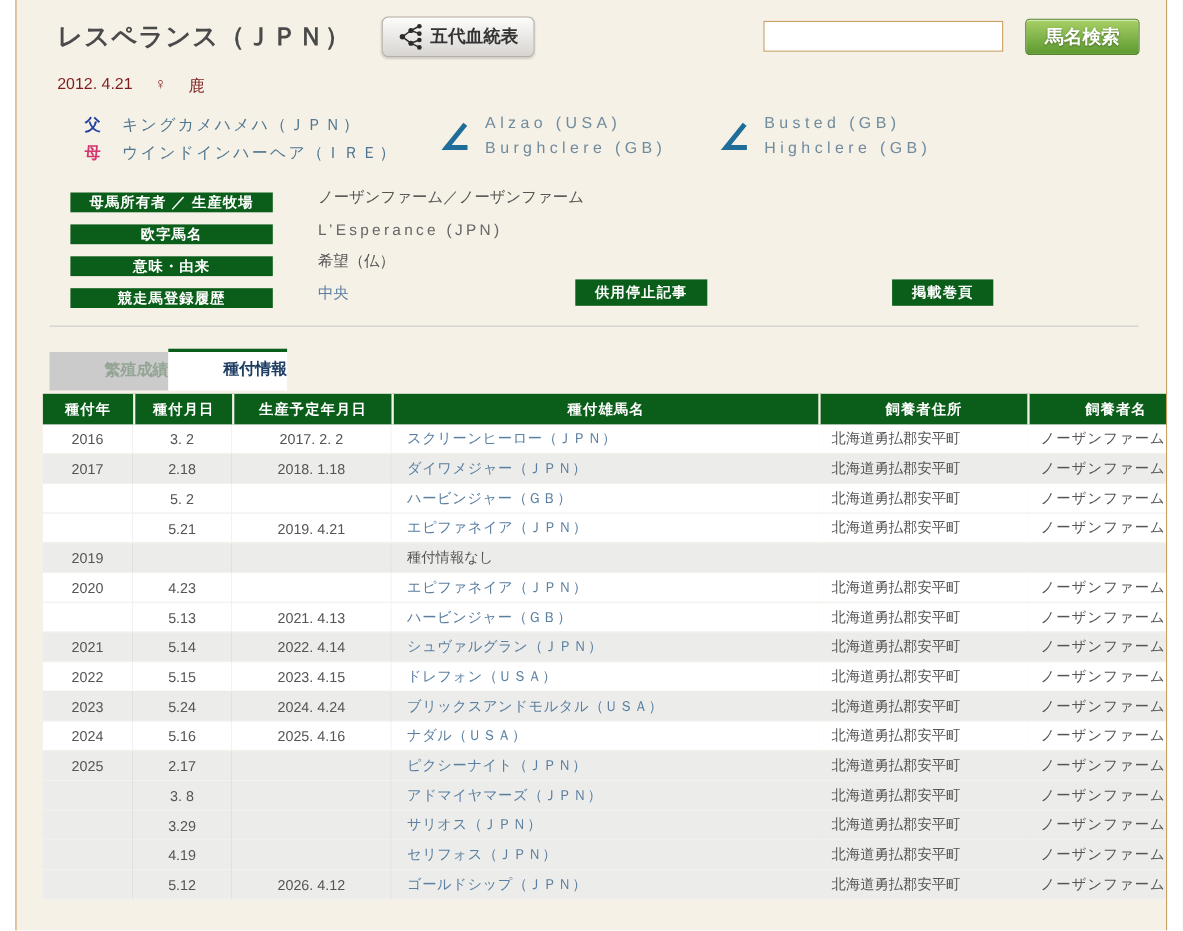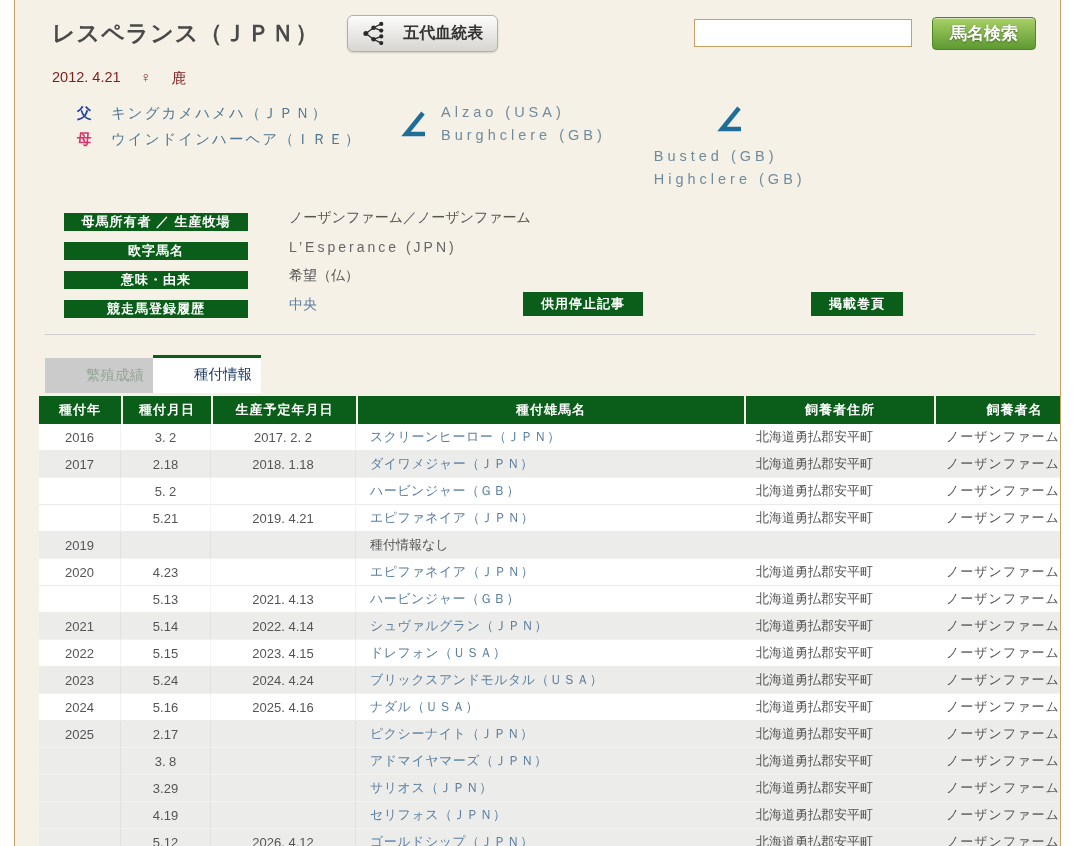--- a/index.html
+++ b/index.html
@@ -7,21 +7,21 @@
   .content {
     position:relative; margin-left:14px; width:1047px; height:846px;
     background:#f6f1e7; border-left:1px solid #c9a063; border-right:1px solid #c9a063;
     padding:0 24px; overflow:hidden;
   }
   
   .header-block { padding-top:12px; margin-left:13px; }
   .title-row { display:flex; align-items:center; height:42px; }
   .page-title { font-size:23px; font-weight:bold; color:#4a4a4a; letter-spacing:1px; }
   .ped-btn {
-    margin-left:28px; display:flex; align-items:center; gap:16px;
+    margin-left:28px; display:flex; align-items:center; gap:4px;
     background:linear-gradient(#fcfcfb,#d8d5d1); border:1px solid #b3b0aa; border-radius:6px;
     padding:5px 14px; font-size:16px; font-weight:bold; color:#333; cursor:pointer;
     box-shadow:0 1px 2px rgba(0,0,0,.15); font-family:inherit;
   }
   .search-group { margin-left:auto; display:flex; align-items:center; }
   .search-input { width:218px; height:28px; border:1px solid #c9a063; background:#fff; padding:0 6px; font-size:14px; }
   .search-btn {
     margin-left:20px; width:104px; height:33px; border-radius:4px; cursor:pointer;
     background:linear-gradient(#a8d066,#5d9a31); border:1px solid #4f8527;
     color:#fff; font-family:"Liberation Serif","DejaVu Serif",serif; font-weight:bold; font-size:17px;
@@ -29,21 +29,21 @@
   }
   .birth-line { margin-top:15px; font-size:14.5px; color:#7f1d1d; display:flex; gap:20px; }
   
   .pedigree-row { margin-top:16px; display:flex; align-items:flex-start; font-size:14.5px; }
   .parents { margin-left:25px; width:305px; display:grid; grid-template-columns:22px auto; row-gap:7px; column-gap:12px; }
   .sire-label { color:#1e3e9e; font-weight:bold; }
   .dam-label  { color:#d3366e; font-weight:bold; }
   .parent-name { color:#4f7690; letter-spacing:2px; white-space:nowrap; }
   .gp-group { display:flex; align-items:center; gap:14px; }
   .gp-1 { margin-left:18px; }
-  .gp-2 { margin-left:48px;flex-direction:column; }
+  .gp-2 { margin-left:48px; }
   .gp-names { display:flex; flex-direction:column; gap:7px; }
   .gp-name { color:#6f8b9d; letter-spacing:4px; white-space:nowrap; }
   
   .info-section { margin-top:17px; margin-left:12px; position:relative; }
   .info-row { display:flex; align-items:flex-end; margin-bottom:2px; height:27px;gap:28px; }
   .info-label {
     width:184px; background:#0a5e19; color:#fff; font-size:13px; font-weight:bold;
     display:flex; align-items:center; justify-content:center; letter-spacing:1px;
   }
   .info-value { margin-left:13px; font-size:14px; color:#555; align-self:center; }
@@ -52,21 +52,21 @@
   .action-btn {
     position:absolute; top:88px; height:24px; background:#0a5e19; color:#fff;
     border:none; font-weight:bold; font-size:13px; padding:0 18px; cursor:pointer; font-family:inherit;
     letter-spacing:1px;
   }
   .action-btn.b1 { left:459px; }
   .action-btn.b2 { left:747px; }
   .divider { margin:16px 0 0 6px; width:990px; border-top:1px solid #ccc; }
   
   .tabs { margin:18px 0 0 6px; display:flex; align-items:flex-end; height:40px; }
-  .tab { width:108px; text-align:center; font-weight:normal; font-size:14.5px; cursor:pointer;padding-left:32px; }
+  .tab { width:108px; text-align:right; font-weight:bold; font-size:14.5px; cursor:pointer;padding-left:32px; }
   .tab.inactive { background:#cbcbcb; color:#95a595; height:35px; line-height:35px; }
   .tab.active { background:#fff; color:#1d3d63; height:38px; line-height:33px; border-top:3px solid #0a5e19; }
   
   table.breeding { margin-top:3px; width:996px; border-collapse:separate; border-spacing:0; table-layout:fixed; }
   table.breeding th {
     background:#0a5e19; color:#fff; font-size:13px; font-weight:bold; height:28px;
     border-left:2px solid #f6f1e7; letter-spacing:1px;
   }
   table.breeding th:first-child { border-left:none; }
   table.breeding td { height:27px; font-size:13px; color:#555; background:#fff; border-bottom:1px solid #edebe7; }

